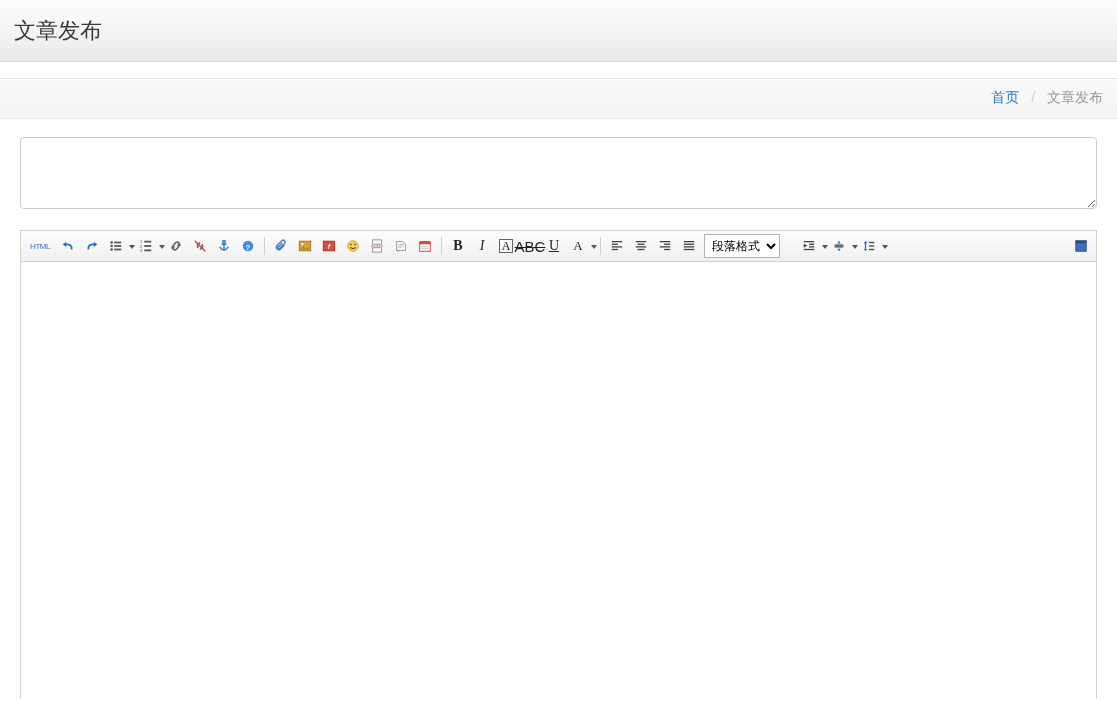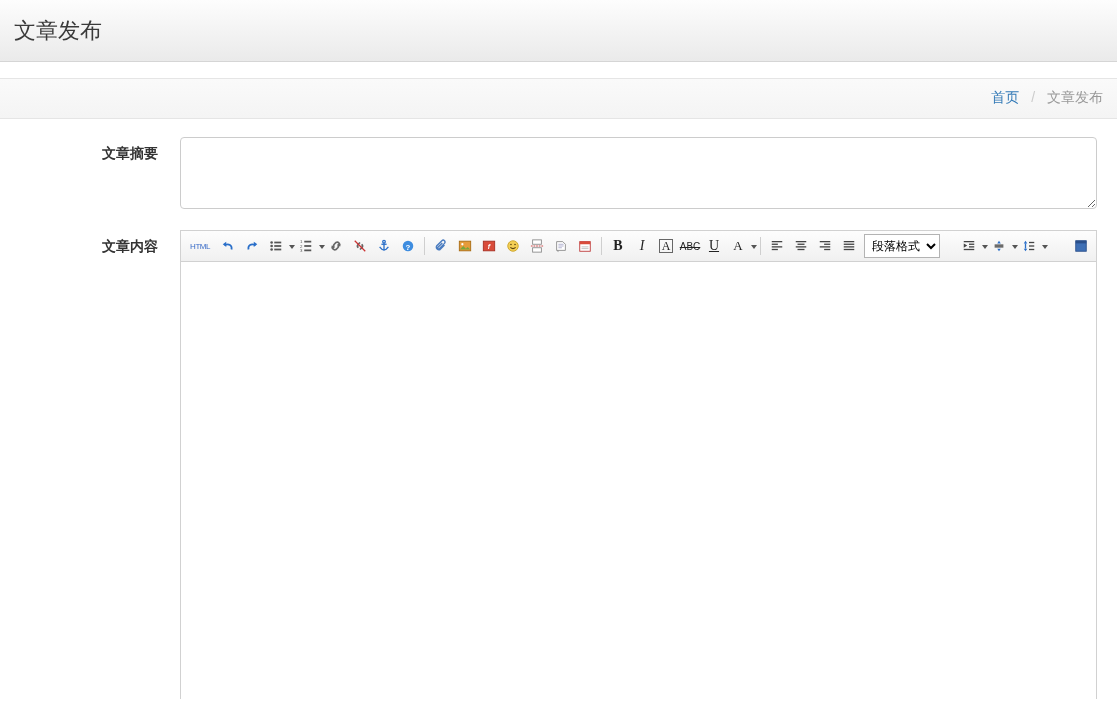--- a/index.html
+++ b/index.html
@@ -176,28 +176,26 @@
 
 <div class="breadcrumb-wrap">
   <span class="bc-link">首页</span>
   <span class="bc-sep">/</span>
   <span class="bc-current">文章发布</span>
 </div>
 
 <div class="content-area">
 
   <div class="form-row">
-    <div class="form-label">文章摘要</div>
     <div class="form-ctrl">
       <textarea class="summary-textarea" style=""></textarea>
     </div>
   </div>
 
   <div class="form-row" style="margin-bottom:0;">
-    <div class="form-label">文章内容</div>
     <div class="form-ctrl">
 
       <div class="editor-wrap">
 
         <div class="toolbar">
 
           <div class="tb-btn" style="width:30px;">
             <span style="font-size:8px;color:#3a6cc8;font-weight:normal;letter-spacing:-0.5px;">HTML</span>
           </div>
 
@@ -336,21 +334,21 @@
 
           <div class="tb-btn">
             <span style="font-family:serif;font-style:italic;font-size:14px;color:#222;">I</span>
           </div>
 
           <div class="tb-btn">
             <span style="font-family:serif;font-size:12px;color:#222;border:1px solid #666;padding:0 2px;line-height:12px;">A</span>
           </div>
 
           <div class="tb-btn">
-            <span style="font-size:10px;text-decoration:line-through;color:#222;">ABC</span>
+            <span style="font-size:15px;text-decoration:line-through;color:#222;">ABC</span>
           </div>
 
           <div class="tb-btn">
             <span style="font-family:serif;font-size:14px;text-decoration:underline;color:#222;">U</span>
           </div>
 
           <div class="tb-btn with-dd">
             <span style="font-family:serif;font-size:13px;color:#222;">A</span>
             <span class="dd-caret"></span>
           </div>

